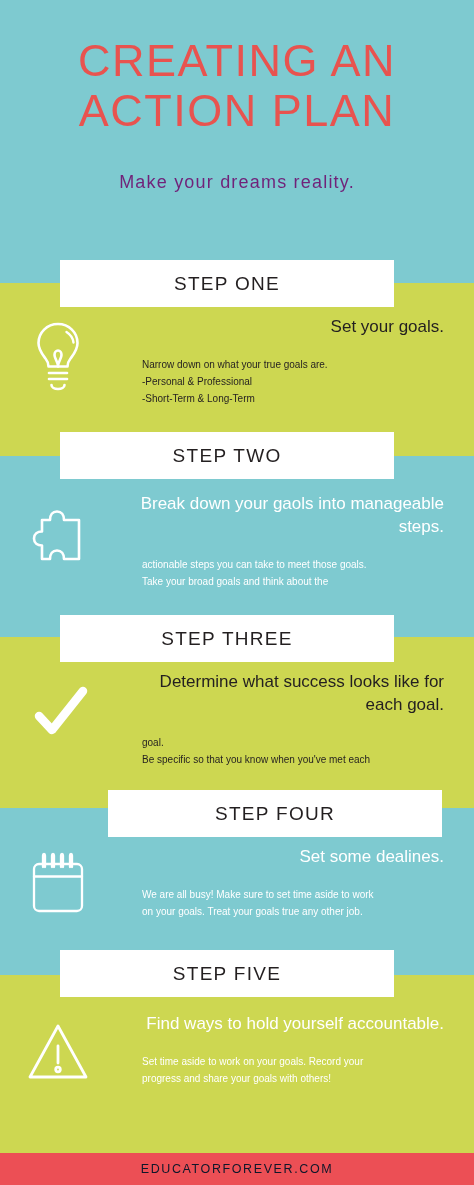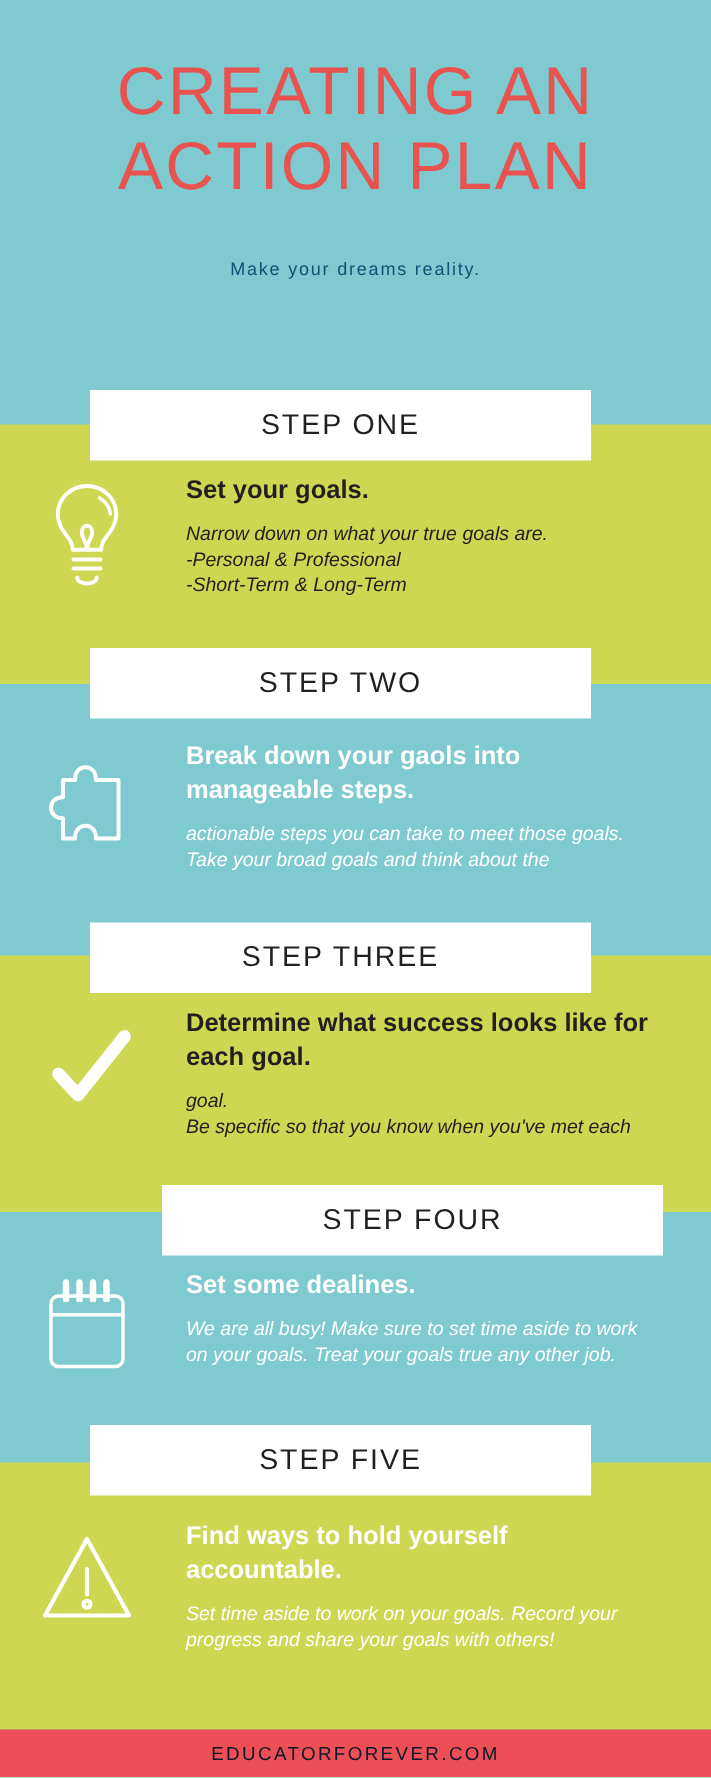--- a/index.html
+++ b/index.html
@@ -40,22 +40,22 @@
     color: #e8534f;
     font-size: 45px;
     line-height: 50px;
     letter-spacing: 1.5px;
     font-weight: 400;
     margin: 0;
     padding-top: 36px;
   }
   .title .line { display: block; }
   .subtitle {
-    color: #0c4a6e;
-    font-size: 12px;
+    color: #701a75;
+    font-size: 18px;
     letter-spacing: 1.2px;
     font-weight: 300;
     margin: 0;
     padding-top: 36px;
     opacity: 0.95;
   }
 
   
   .step-bar {
     position: absolute;
@@ -89,28 +89,28 @@
   }
   .step-text {
     position: absolute;
     left: 124px;
     width: 320px;
     top: 0;
   }
   .step-heading {
     font-size: 17px;
     line-height: 23px;
-    font-weight: bold;
+    font-weight: normal;
     margin: 0 0 9px 0;
+    text-align: right;
   }
   .step-desc {
-    font-size: 13px;
+    font-size: 10px;
     line-height: 17px;
-    margin: 0;
-    font-style: italic;
+    margin: 18px;
   }
   .step-desc .dline { display: block; }
 
   .dark .step-heading { color: #231f20; }
   .dark .step-desc    { color: #231f20; }
   .light .step-heading { color: #ffffff; }
   .light .step-desc    { color: #ffffff; }
 
   
   .footer {

